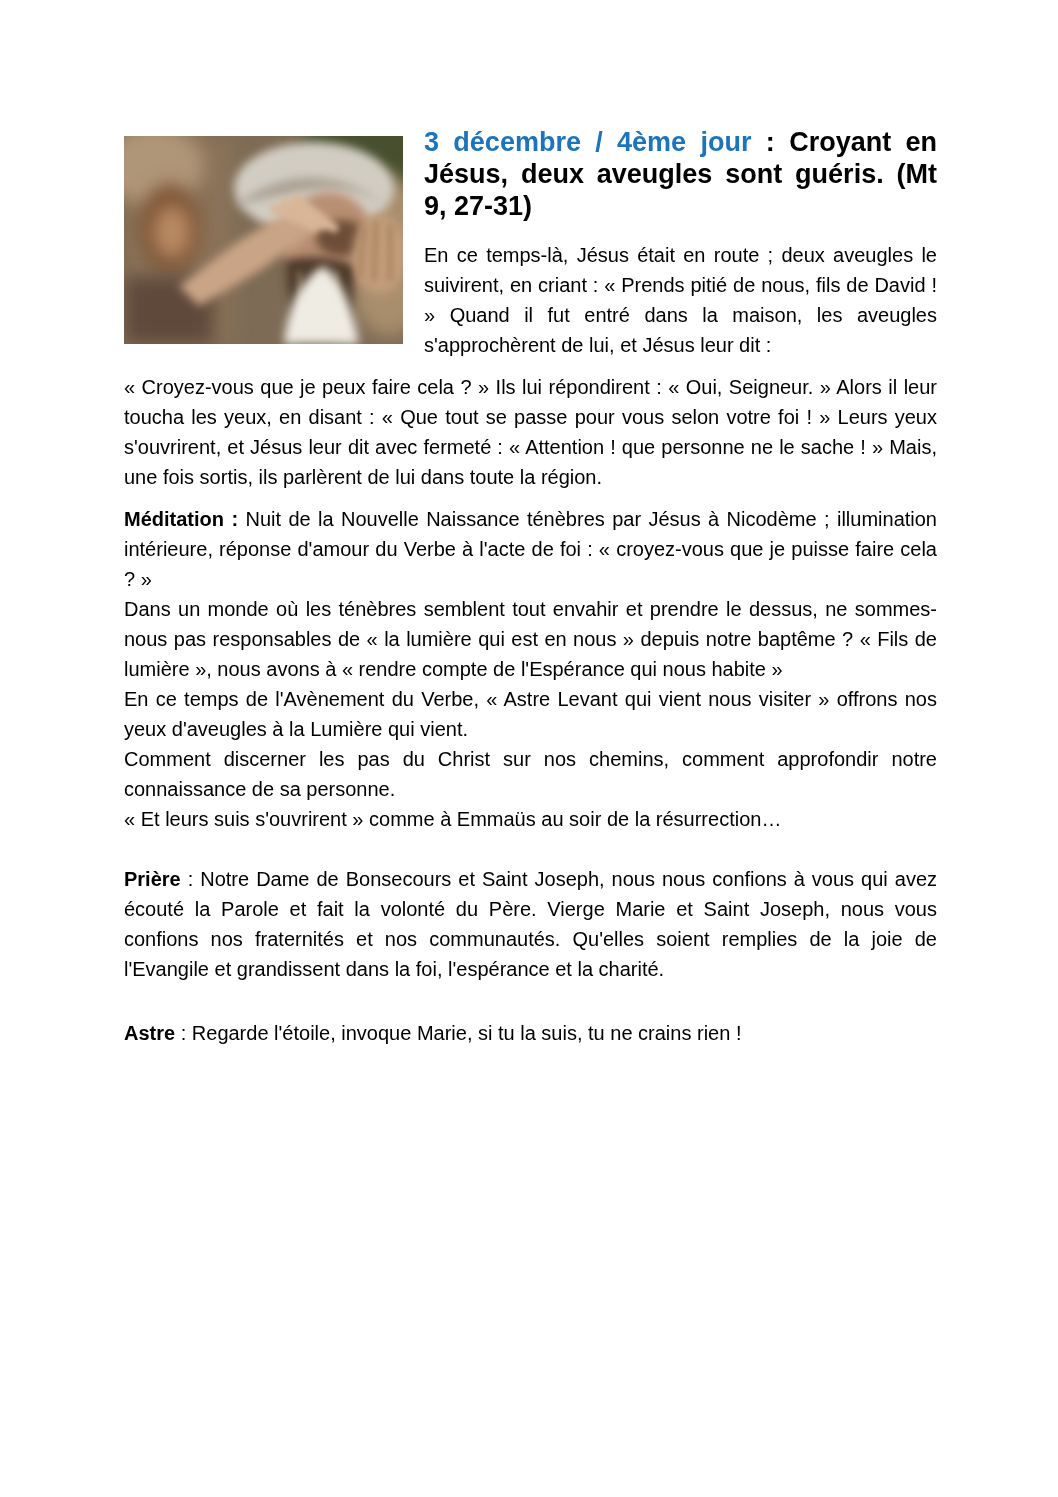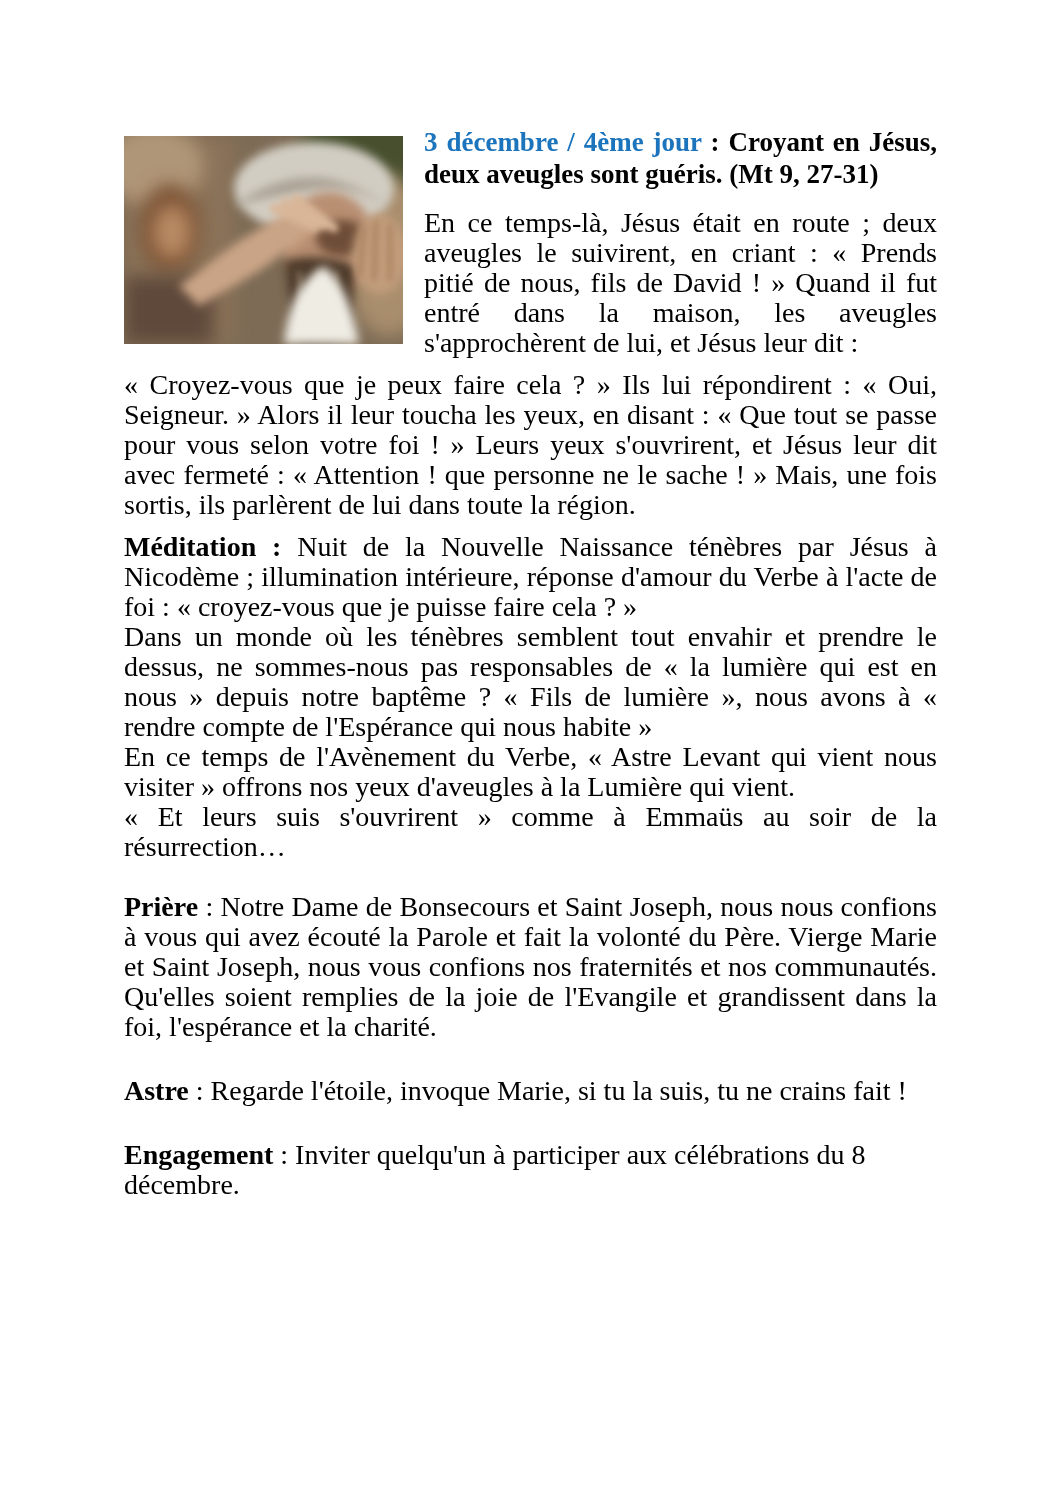--- a/index.html
+++ b/index.html
@@ -3,21 +3,21 @@
 <meta charset="utf-8">
 <style>
   html,body { margin:0; padding:0; background:#888; }
   .page {
     position:relative;
     width:1058px; height:1497px;
     margin:0 auto;
     background:#ffffff;
     box-sizing:border-box;
     padding:126px 121px 0 124px;
-    font-family:Liberation Serif, serif;
+    font-family:Liberation Sans, sans-serif;
     color:#000000;
     overflow:hidden;
   }
   .header-row { display:flex; align-items:flex-start; }
   .photo {
     flex:none;
     width:279px; height:208px;
     margin-top:10px;
     overflow:hidden;
   }
@@ -25,21 +25,21 @@
   .header-col { margin-left:21px; width:513px; }
   .doc-title {
     margin:0;
     font-size:27px; line-height:32px;
     font-weight:bold;
     text-align:justify;
   }
   .blue { color:#1B74BC; }
   p.body {
     margin:0;
-    font-size:28px; line-height:30px;
+    font-size:20px; line-height:30px;
     text-align:justify;
   }
   .header-col p.body { margin-top:18px; }
   .gospel-cont { margin-top:12px !important; }
   .meditation { margin-top:12px; }
   .meditation p { margin:0; }
   .bold-par { font-weight:bold; }
   .priere { margin-top:30px !important; }
   .chant { margin-top:34px !important; text-align:left !important; }
   .chant-line2 { display:block; padding-left:86px; }
@@ -101,22 +101,22 @@
       <p class="body">En ce temps-là, Jésus était en route ; deux aveugles le suivirent, en criant : « Prends pitié de nous, fils de David ! » Quand il fut entré dans la maison, les aveugles s'approchèrent de lui, et Jésus leur dit :</p>
     </div>
   </div>
 
   <p class="body gospel-cont">« Croyez-vous que je peux faire cela ? » Ils lui répondirent : « Oui, Seigneur. » Alors il leur toucha les yeux, en disant : « Que tout se passe pour vous selon votre foi ! » Leurs yeux s'ouvrirent, et Jésus leur dit avec fermeté : « Attention ! que personne ne le sache ! » Mais, une fois sortis, ils parlèrent de lui dans toute la région.</p>
 
   <div class="meditation">
     <p class="body"><strong class="lbl">Méditation :</strong><span> Nuit de la Nouvelle Naissance ténèbres par Jésus à Nicodème ; illumination intérieure, réponse d'amour du Verbe à l'acte de foi : « croyez-vous que je puisse faire cela ? »</span></p>
     <p class="body">Dans un monde où les ténèbres semblent tout envahir et prendre le dessus, ne sommes-nous pas responsables de « la lumière qui est en nous » depuis notre baptême ? « Fils de lumière », nous avons à « rendre compte de l'Espérance qui nous habite »</p>
     <p class="body">En ce temps de l'Avènement du Verbe, « Astre Levant qui vient nous visiter » offrons nos yeux d'aveugles à la Lumière qui vient.</p>
+    <p class="body">Comment discerner les pas du Christ sur nos chemins, comment approfondir notre connaissance de sa personne.</p>
     <p class="body">« Et leurs suis s'ouvrirent » comme à Emmaüs au soir de la résurrection…</p>
   </div>
 
   <p class="body priere"><strong class="lbl">Prière</strong><span> : Notre Dame de Bonsecours et Saint Joseph, nous nous confions à vous qui avez écouté la Parole et fait la volonté du Père. Vierge Marie et Saint Joseph, nous vous confions nos fraternités et nos communautés. Qu'elles soient remplies de la joie de l'Evangile et grandissent dans la foi, l'espérance et la charité.</span></p>
 
-  <p class="body chant"><strong class="lbl">Astre</strong><span> : Regarde l'étoile, invoque Marie, si tu la suis, tu ne crains fait !</span></p>
+  <p class="body chant"><strong class="lbl">Astre</strong><span> : Regarde l'étoile, invoque Marie, si tu la suis, tu ne crains rien !</span></p>
 
-  <p class="body engagement"><strong class="lbl">Engagement</strong><span> : Inviter quelqu'un à participer aux célébrations du 8 décembre.</span></p>
 
 </div>
 
 </body></html>

